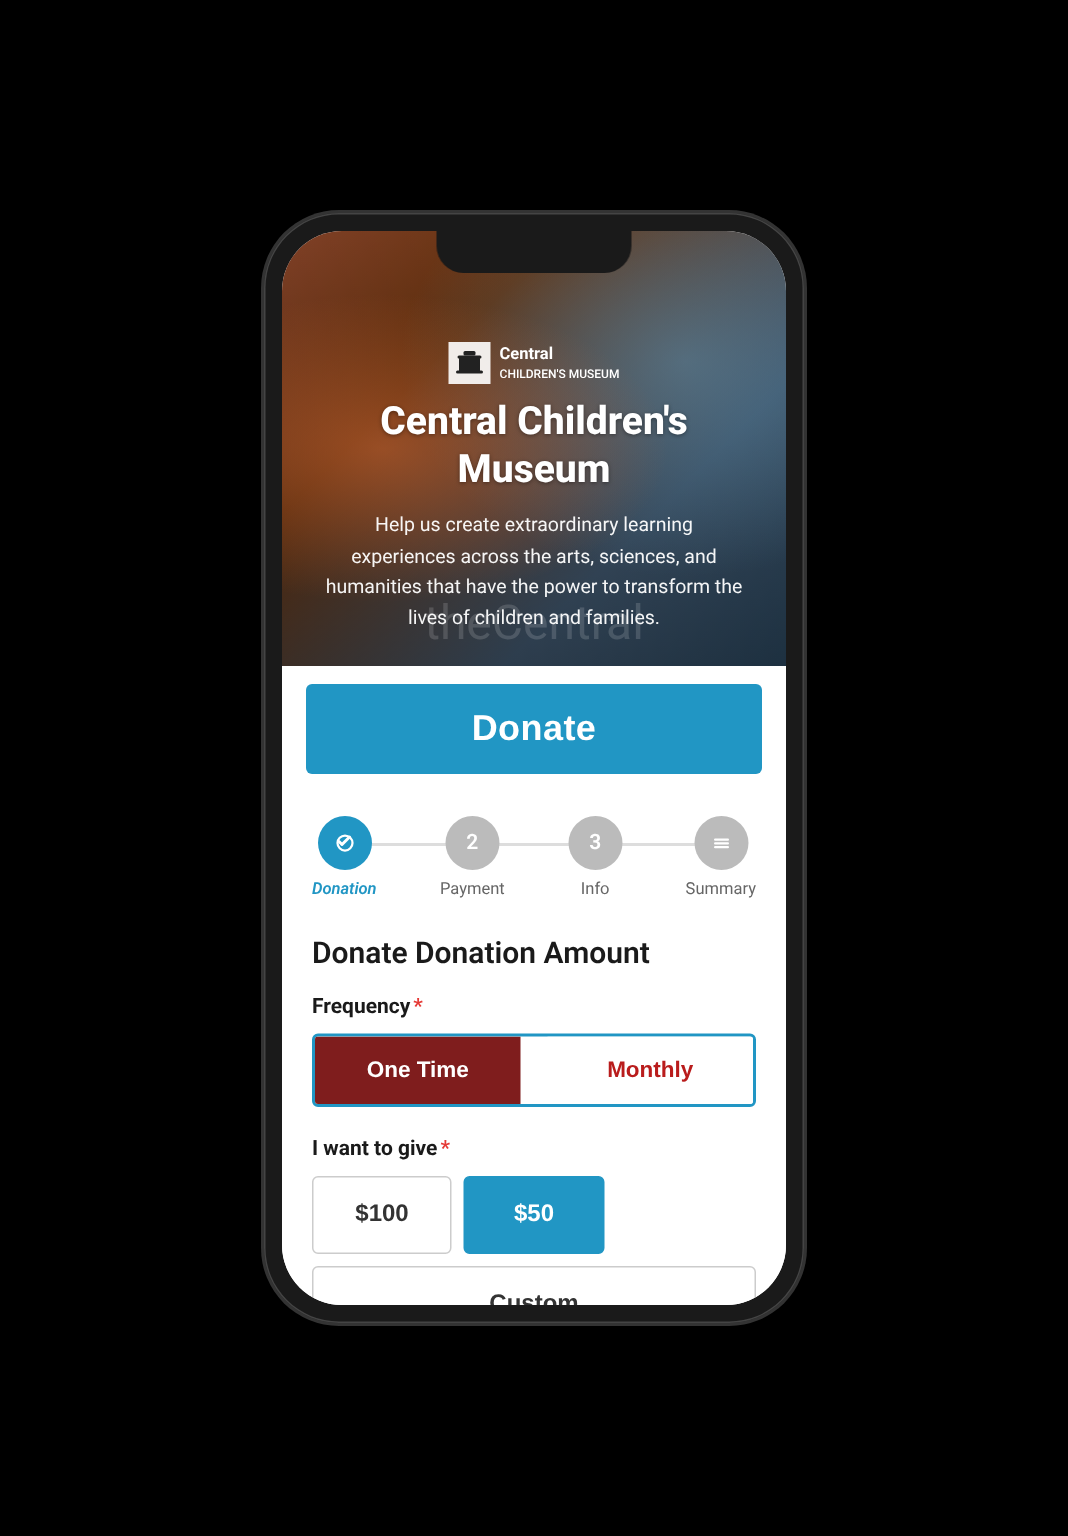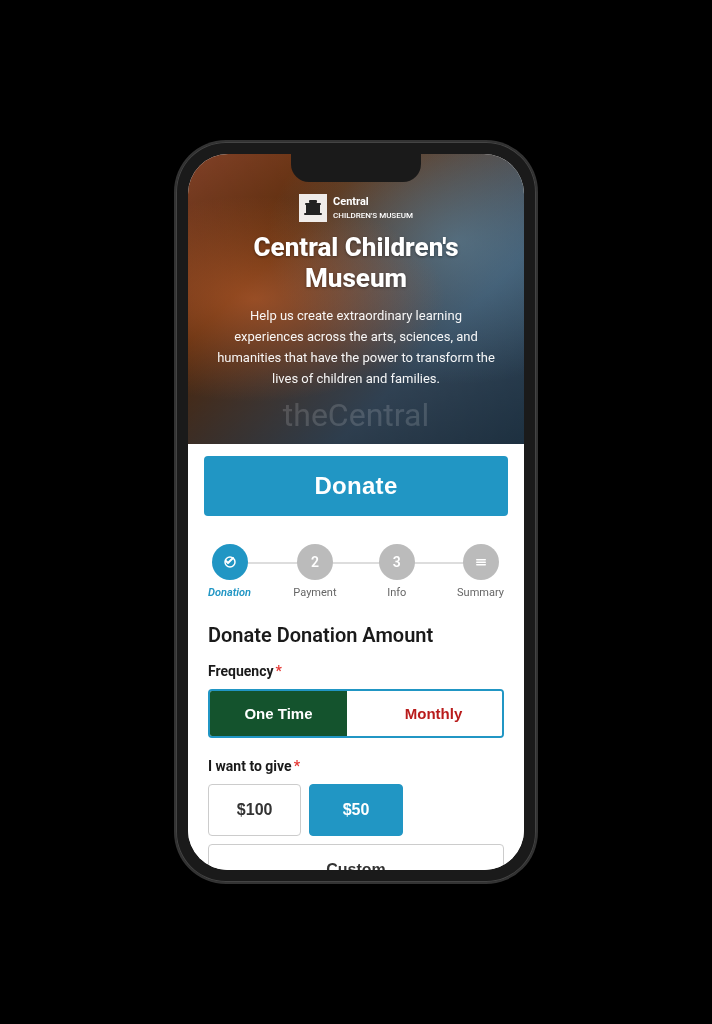--- a/index.html
+++ b/index.html
@@ -54,21 +54,21 @@
     
     .hero {
       position: relative;
       width: 100%;
       height: 290px;
       background: linear-gradient(135deg, #b85c38 0%, #8b4513 30%, #5a7a9a 70%, #3a6080 100%);
       overflow: hidden;
       display: flex;
       flex-direction: column;
       align-items: center;
-      justify-content: flex-start;
+      justify-content: flex-end;
       padding: 40px 20px 20px;
     }
 
     .hero-bg {
       position: absolute;
       inset: 0;
       background:
         radial-gradient(ellipse at 20% 50%, rgba(200,100,50,0.6) 0%, transparent 50%),
         radial-gradient(ellipse at 80% 30%, rgba(100,150,180,0.5) 0%, transparent 50%),
         linear-gradient(180deg, rgba(0,0,0,0.3) 0%, rgba(0,0,0,0.5) 100%);
@@ -257,21 +257,21 @@
       flex: 1;
       padding: 14px;
       border: none;
       font-size: 15px;
       font-weight: 600;
       cursor: pointer;
       text-align: center;
     }
 
     .freq-btn.active {
-      background: #14532d;
+      background: #7f1d1d;
       color: #fff;
     }
 
     .freq-btn.inactive {
       background: #fff;
       color: #b91c1c;
       margin-left: 18px;
     }
 
     

